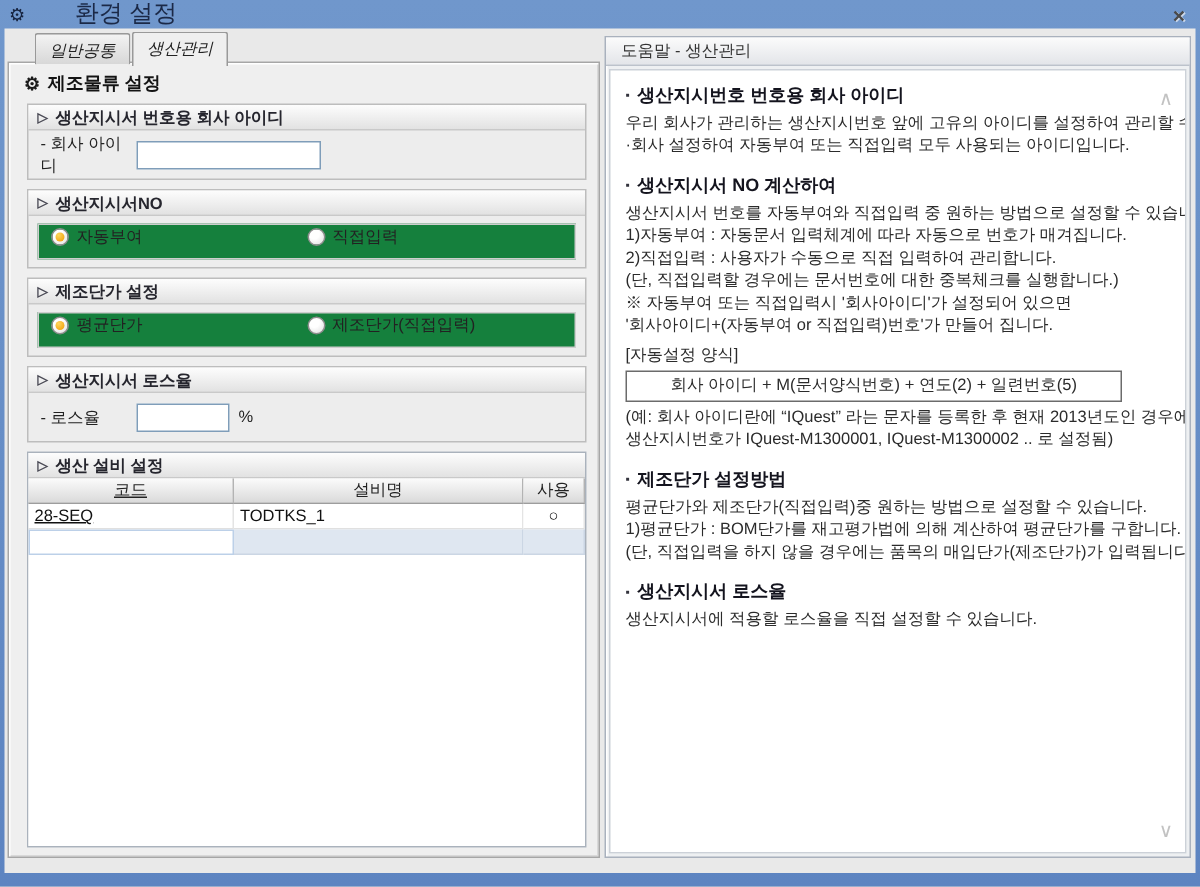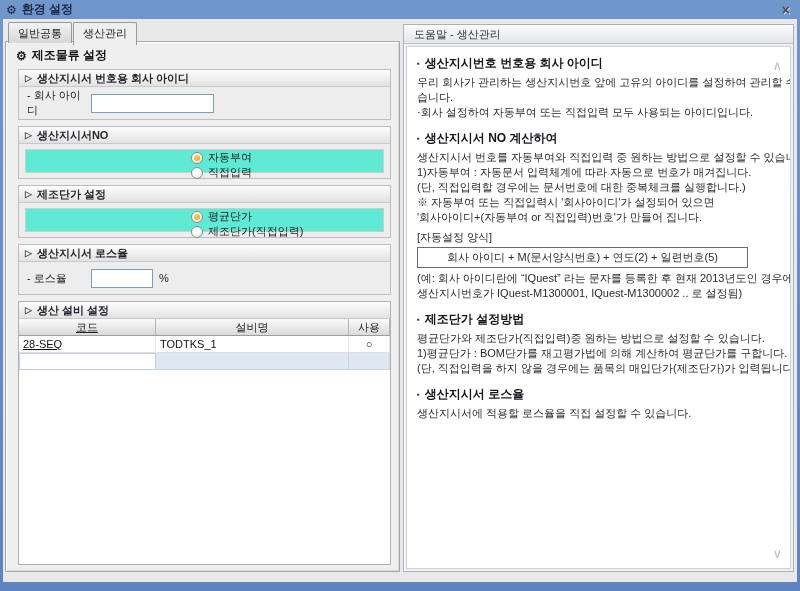--- a/index.html
+++ b/index.html
@@ -1,27 +1,27 @@
 <!DOCTYPE html>
 <html><head>
 <meta charset="utf-8">
 <style>
   * { margin:0; padding:0; box-sizing:border-box; }
   body { background:#c8c8c8; font-family:"Liberation Sans", sans-serif; }
   .window { position:relative; width:800px; height:591px;
             background:linear-gradient(#7097cc,#5d84c1); overflow:hidden; }
   .titlebar { height:19px; display:flex; align-items:center; padding:0 6px; gap:5px; }
   .title-gear { font-size:12px; color:#16233f; line-height:1; }
-  .title-text { font-size:12px; font-weight:bold; color:#1b2947; }
+  .title-text { font-size:16px; font-weight:normal; color:#1b2947;margin-left:28px; }
   .close-btn { margin-left:auto; font-size:14px; font-weight:bold; color:#4a4a4a;
                text-shadow:1px 1px 0 #cdd9ea; cursor:default; padding:0 4px; line-height:1; }
   .client { position:absolute; left:3px; right:3px; top:19px; bottom:9px; background:#e9e9e9; }
 
   
-  .tabstrip { position:absolute; left:5px; top:3px; height:20px; display:flex; align-items:flex-start; z-index:3; }
+  .tabstrip { position:absolute; left:20px; top:3px; height:20px; display:flex; align-items:center; z-index:3;font-style:italic; }
   .tab { font-size:11px; color:#222; padding:3px 9px 2px; margin-right:1px;
          border:1px solid #999; border-bottom:none; border-radius:2px 2px 0 0;
          background:linear-gradient(#f3f3f3,#d7d7d7); }
   .tab.active { background:#efefef; padding-bottom:4px; margin-bottom:-1px; }
 
   
   .tabpage { position:absolute; left:2px; top:22px; width:395px; bottom:10px;
              background:#efefef; border:1px solid #a6a6a6;
              box-shadow:inset 1px 1px 0 #ffffff, inset -1px -1px 0 #d9d9d9;
              padding:4px 6px 6px 8px; display:flex; flex-direction:column; }
@@ -35,22 +35,22 @@
                   font-size:11px; font-weight:bold; color:#26262e; }
   .arrow-icon { font-size:9px; color:#4a4a55; line-height:1; }
   .group-body { padding:5px 6px; }
   .field-row { display:flex; align-items:center; height:22px; font-size:11px; color:#222; }
   .field-label { width:66px; padding-left:2px; }
   .textbox { height:19px; border:1px solid #7f9db9; background:#fff; font-size:11px; padding:0 3px; }
   .tb-wide { width:123px; }
   .tb-small { width:62px; }
   .unit { margin-left:6px; }
 
-  .radio-box { border:1px solid #cecece; background:#5eead4; height:24px;
-               display:flex; align-items:flex-end; padding:0 8px;flex-direction:column; }
+  .radio-box { border:1px solid #cecece; background:#15803d; height:24px;
+               display:flex; align-items:flex-start; padding:0 8px; }
   .radio-item { display:flex; align-items:center; gap:5px; font-size:11px; color:#222; width:184px; }
   .radio-circle { width:12px; height:12px; border-radius:50%; border:1px solid #8d8d8d;
                   background:radial-gradient(circle at 35% 30%, #ffffff 35%, #dcdcdc); position:relative; }
   .radio-circle.checked::after { content:""; position:absolute; left:2px; top:2px; width:6px; height:6px;
                   border-radius:50%; background:radial-gradient(circle at 35% 30%, #ffd65e, #f09a00); }
 
   
   .group.equipment { flex:1; display:flex; flex-direction:column; margin-bottom:0; background:#fff;
                      border-color:#aab2bc; }
   .eq-table { display:flex; flex-direction:column; flex:1; }
@@ -205,29 +205,29 @@
       <div class="help-header">도움말 - 생산관리</div>
       <div class="help-content">
         <span class="scroll-up">∧</span>
         <span class="scroll-down">∨</span>
 
         <div class="help-heading first">
           <span class="bullet">▪</span>
           <span>생산지시번호 번호용 회사 아이디</span>
         </div>
         <div class="help-line">우리 회사가 관리하는 생산지시번호 앞에 고유의 아이디를 설정하여 관리할 수 있</div>
-        <div class="help-line">습니다.</div>
         <div class="help-line">·회사 설정하여 자동부여 또는 직접입력 모두 사용되는 아이디입니다.</div>
 
         <div class="help-heading">
           <span class="bullet">▪</span>
           <span>생산지시서 NO 계산하여</span>
         </div>
         <div class="help-line">생산지시서 번호를 자동부여와 직접입력 중 원하는 방법으로 설정할 수 있습니다.</div>
         <div class="help-line">1)자동부여 : 자동문서 입력체계에 따라 자동으로 번호가 매겨집니다.</div>
+        <div class="help-line">2)직접입력 : 사용자가 수동으로 직접 입력하여 관리합니다.</div>
         <div class="help-line">(단, 직접입력할 경우에는 문서번호에 대한 중복체크를 실행합니다.)</div>
         <div class="help-line">※ 자동부여 또는 직접입력시 '회사아이디'가 설정되어 있으면</div>
         <div class="help-line">'회사아이디+(자동부여 or 직접입력)번호'가 만들어 집니다.</div>
         <div class="help-line format-label">[자동설정 양식]</div>
         <div class="format-box">회사 아이디 + M(문서양식번호) + 연도(2) + 일련번호(5)</div>
         <div class="help-line">(예: 회사 아이디란에 “IQuest” 라는 문자를 등록한 후 현재 2013년도인 경우에는</div>
         <div class="help-line">생산지시번호가 IQuest-M1300001, IQuest-M1300002 .. 로 설정됨)</div>
 
         <div class="help-heading">
           <span class="bullet">▪</span>

